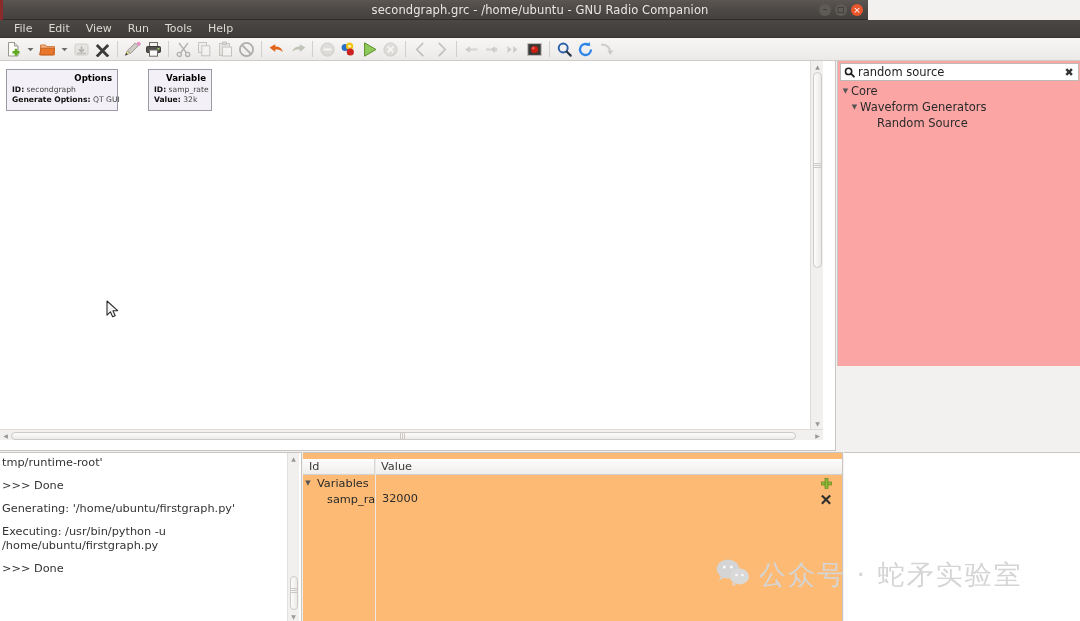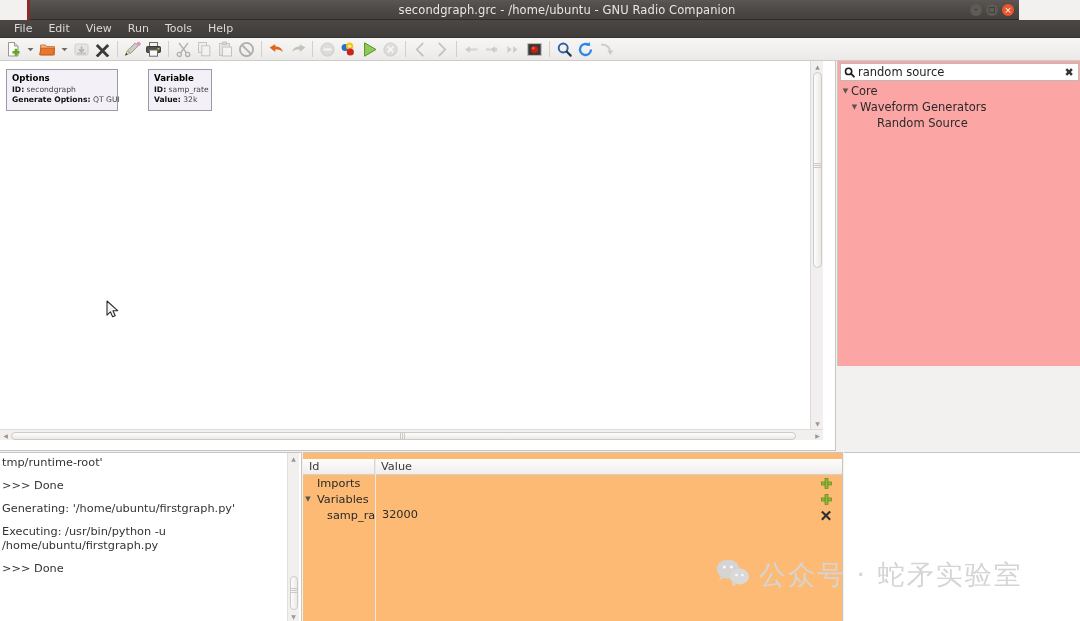--- a/index.html
+++ b/index.html
@@ -6,24 +6,23 @@
   html, body {
     width: 1080px; height: 621px;
     overflow: hidden;
     font-family: "DejaVu Sans", "Liberation Sans", sans-serif;
     background: #f2f1f0;
   }
   #app { position: relative; width: 1080px; height: 621px; }
 
   
   .titlebar {
-    position: absolute; left: 0; top: 0; width: 992px; height: 20px;
+    position: absolute; left: 0; top: 0; width: 868px; height: 20px;
     background: linear-gradient(to bottom, #5b5652 0%, #4c4845 55%, #444140 100%);
     border-bottom: 1px solid #2f2d2b;
-    margin-left: 27px;
   }
   .titlebar .tl-accent {
     position: absolute; left: 0; top: 0; width: 3px; height: 20px;
     background: #8b2a2a;
   }
   .titlebar .tl-title {
     position: absolute; left: 0; top: 0; width: 1080px; height: 20px;
     line-height: 20px; text-align: center;
     color: #e9e6e3; font-size: 11.5px; letter-spacing: .1px;
   }
@@ -75,21 +74,21 @@
     overflow: hidden;
   }
   .canvas-inner { position: absolute; left: 0; top: 0; width: 823px; height: 379px; background: #fff; }
 
   .grc-block {
     position: absolute; background: #f3f1f7; border: 1px solid #9b9aa5;
     padding: 3px 5px 4px 5px; font-size: 7.6px; color: #111;
     line-height: 10.5px;
   }
   .grc-block .bt {
-    font-weight: bold; text-align: left; font-size: 8.6px;
+    font-weight: bold; text-align: right; font-size: 8.6px;
     margin-bottom: 1px; color: #000;
   }
   .grc-block .brow { white-space: nowrap; }
   .grc-block .bk { font-weight: bold; }
   .grc-block .bv { color: #444; }
 
   #block-options { left: 6px; top: 8px; width: 112px; }
   #block-variable { left: 148px; top: 8px; width: 64px; }
 
   
@@ -547,31 +546,20 @@
   </div>
 
   <div class="vartable">
     <div class="vt-head">
       <div class="c1">Id</div>
       <div class="c2">Value</div>
     </div>
     <div class="vt-sep-col"></div>
     <div class="vt-rows">
 
-      <div class="vt-row">
-        <span class="tri"></span>
-        <span class="id indent1">Imports</span>
-        <span class="val"></span>
-        <span class="vt-act">
-          <svg width="11" height="11" viewBox="0 0 11 11">
-            <rect x="0.6" y="4" width="9.8" height="3" fill="#8cbb34" stroke="#5f8420" stroke-width=".7"></rect>
-            <rect x="4" y="0.6" width="3" height="9.8" fill="#8cbb34" stroke="#5f8420" stroke-width=".7"></rect>
-          </svg>
-        </span>
-      </div>
 
       <div class="vt-row">
         <span class="tri">▼</span>
         <span class="id indent1">Variables</span>
         <span class="val"></span>
         <span class="vt-act">
           <svg width="11" height="11" viewBox="0 0 11 11">
             <rect x="0.6" y="4" width="9.8" height="3" fill="#8cbb34" stroke="#5f8420" stroke-width=".7"></rect>
             <rect x="4" y="0.6" width="3" height="9.8" fill="#8cbb34" stroke="#5f8420" stroke-width=".7"></rect>
           </svg>

